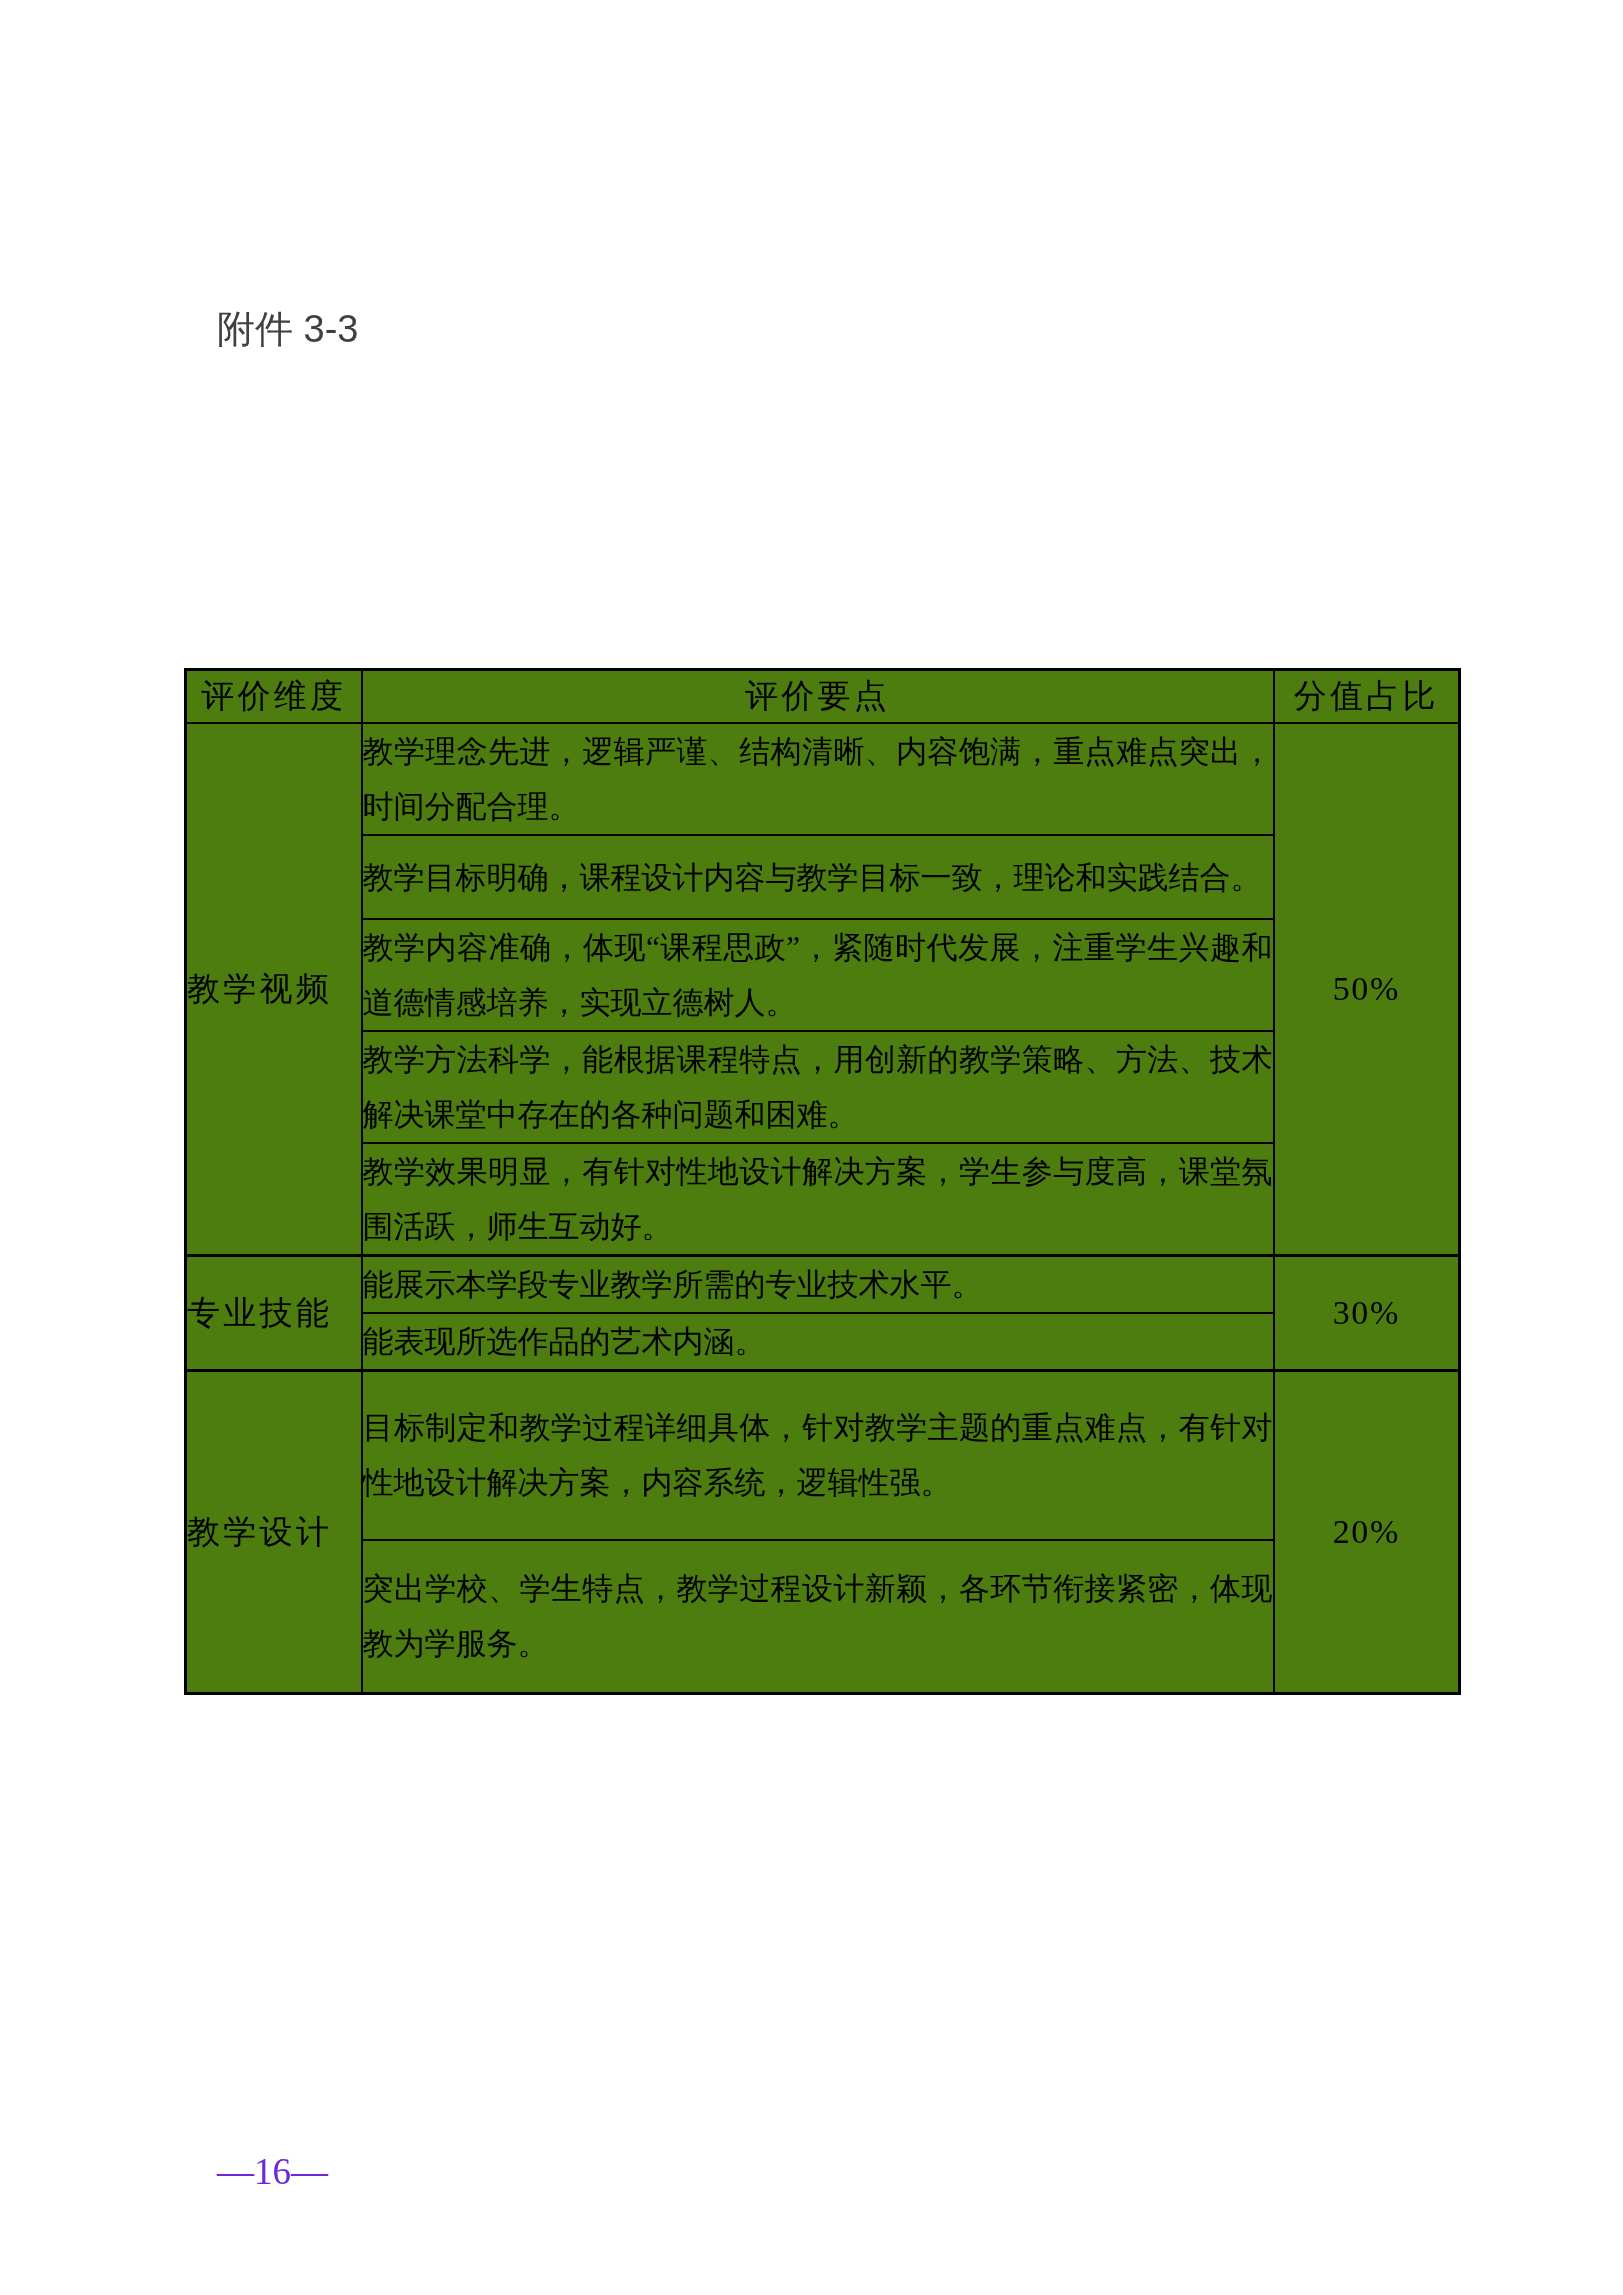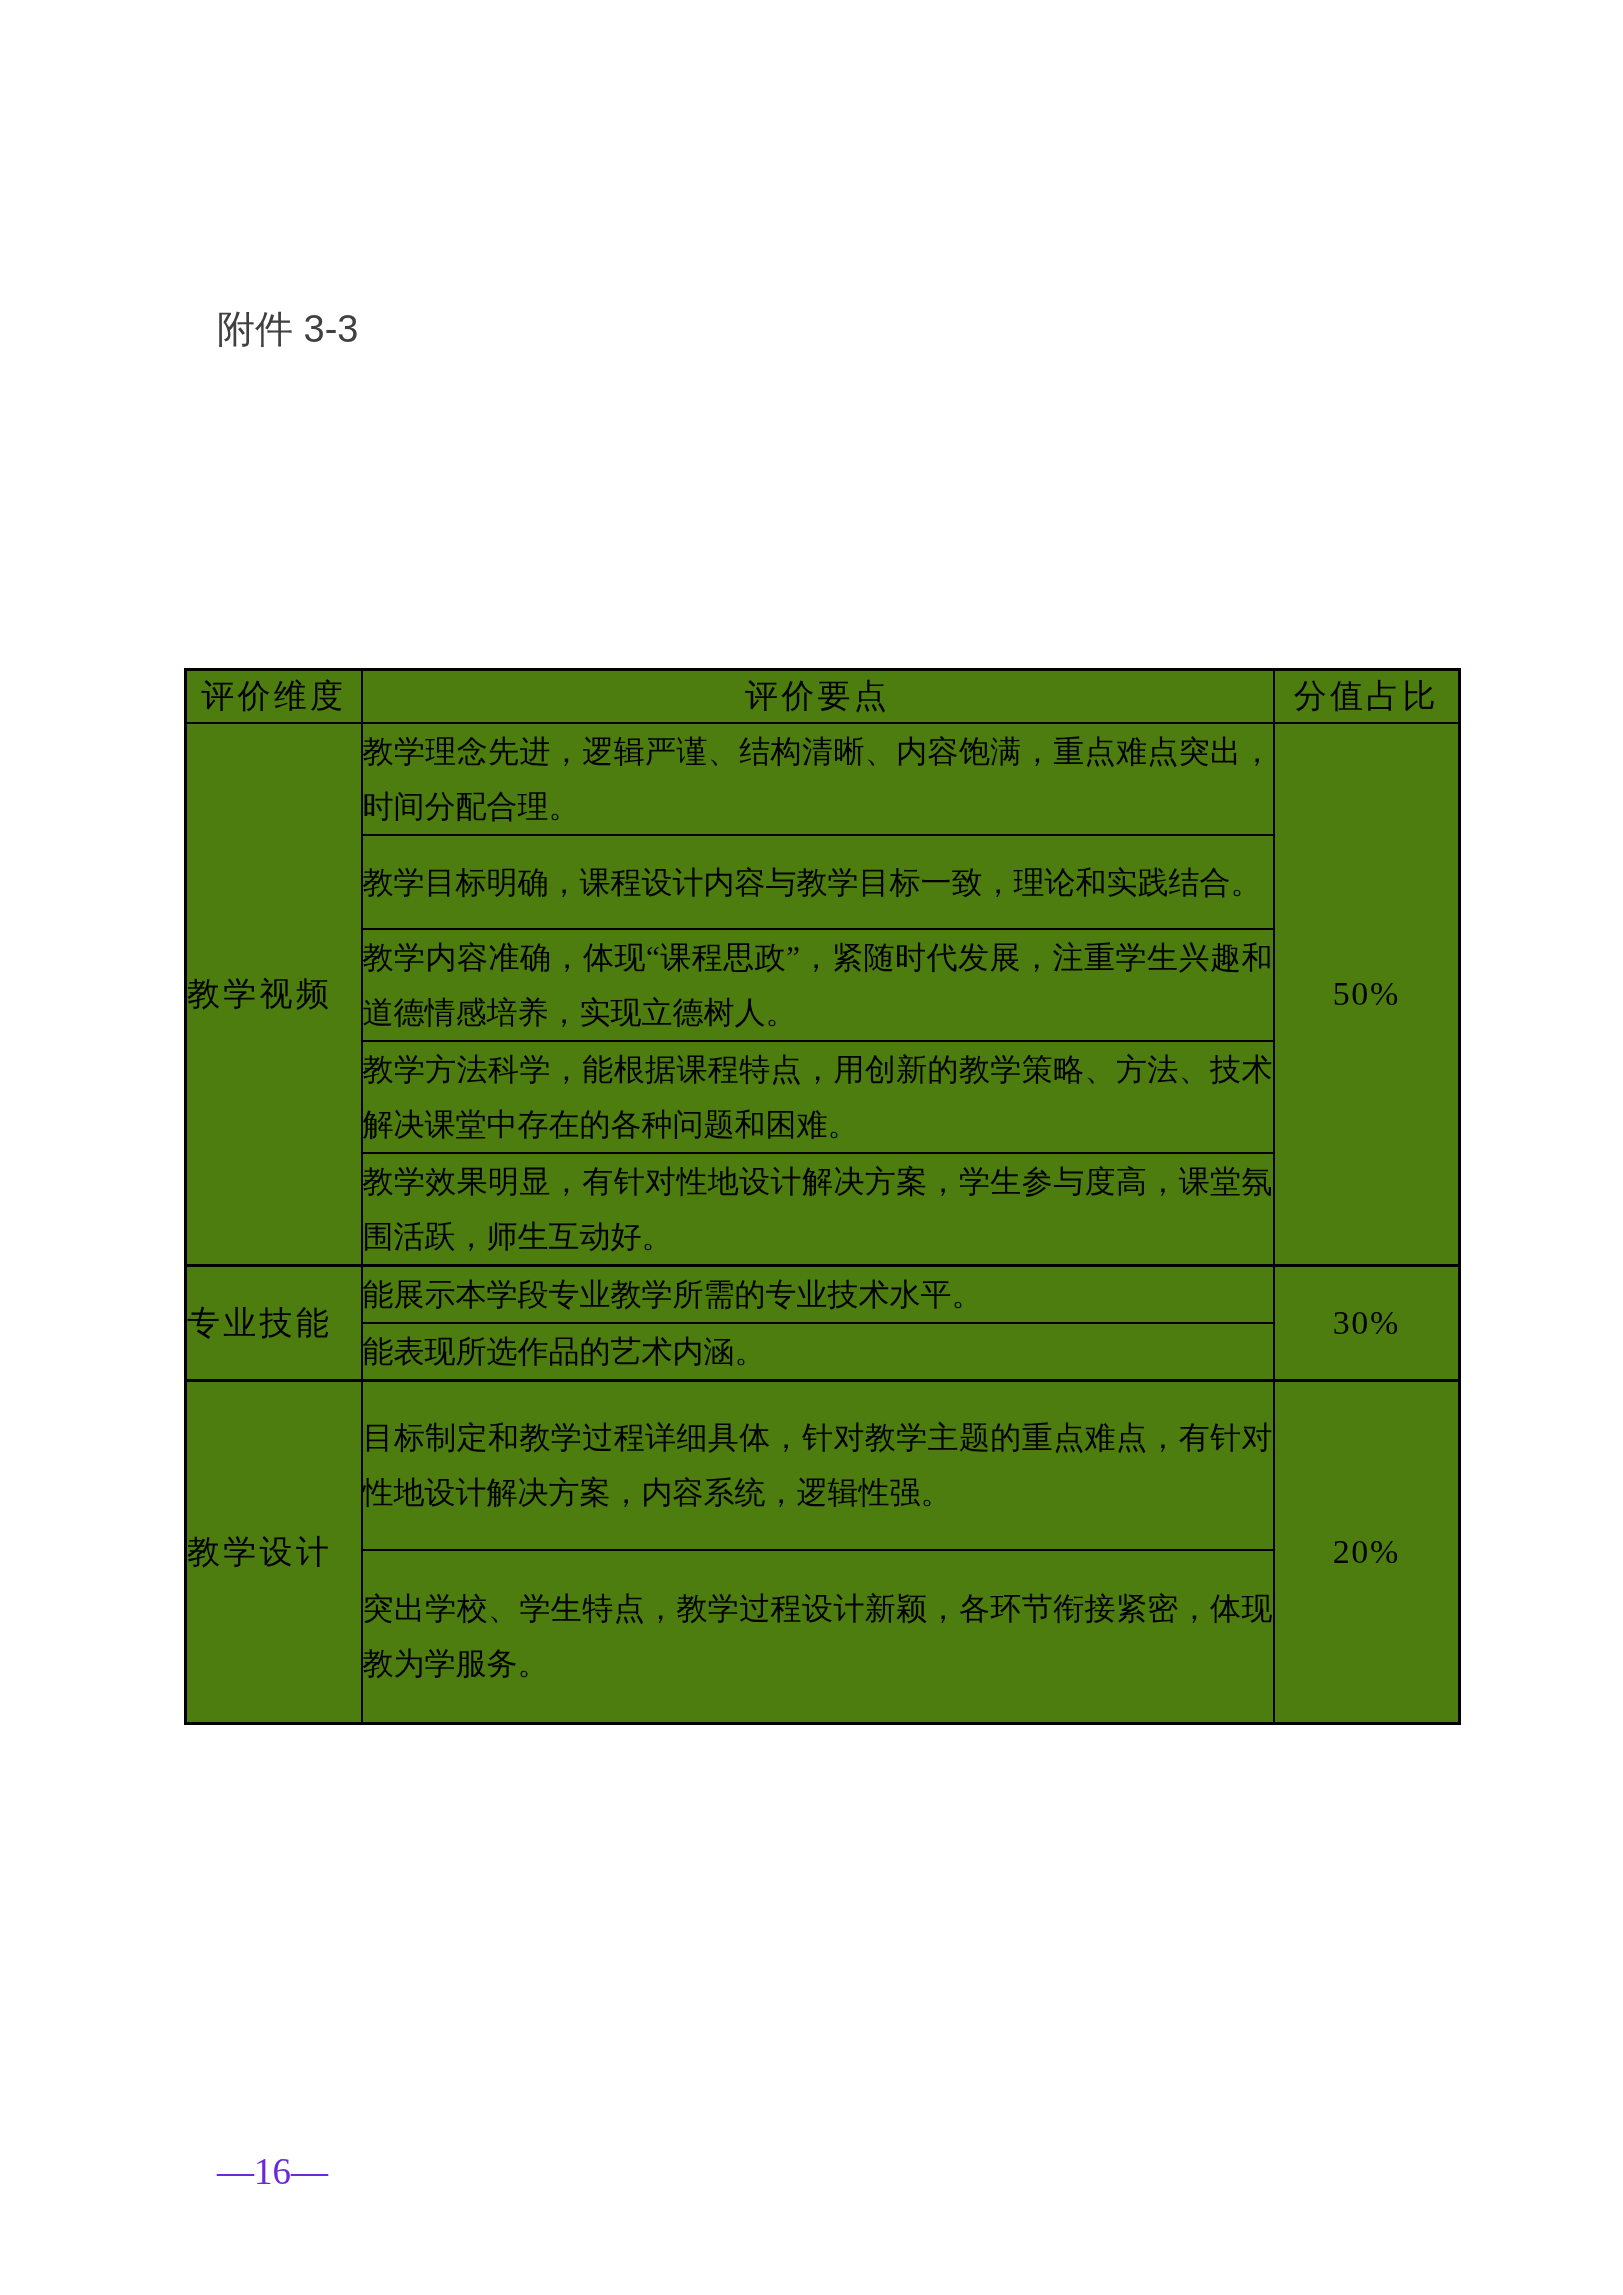--- a/index.html
+++ b/index.html
@@ -74,28 +74,28 @@
     text-justify: inter-character;
     padding: 0 29.5px 0 18px;
   }
   td.score {
     text-align: center;
     font-size: 34px;
     letter-spacing: 1.6px;
   }
 
   tr.h-r1 { height: 109px; }
-  tr.h-r2 { height: 94px; }
+  tr.h-r2 { height: 84px; }
   tr.h-r3 { height: 105px; }
   tr.h-r4 { height: 111px; }
   tr.h-r5 { height: 108px; }
   tr.h-r6 { height: 52px; }
   tr.h-r7 { height: 55px; }
   tr.h-r8 { height: 169px; }
-  tr.h-r9 { height: 174px; }
+  tr.h-r9 { height: 154px; }
 
   .page-number {
     position: absolute;
     left: 217px;
     top: 2150px;
     font-family: "Liberation Serif", serif;
     font-size: 37px;
     color: #6d28d9;
     white-space: nowrap;
   }

